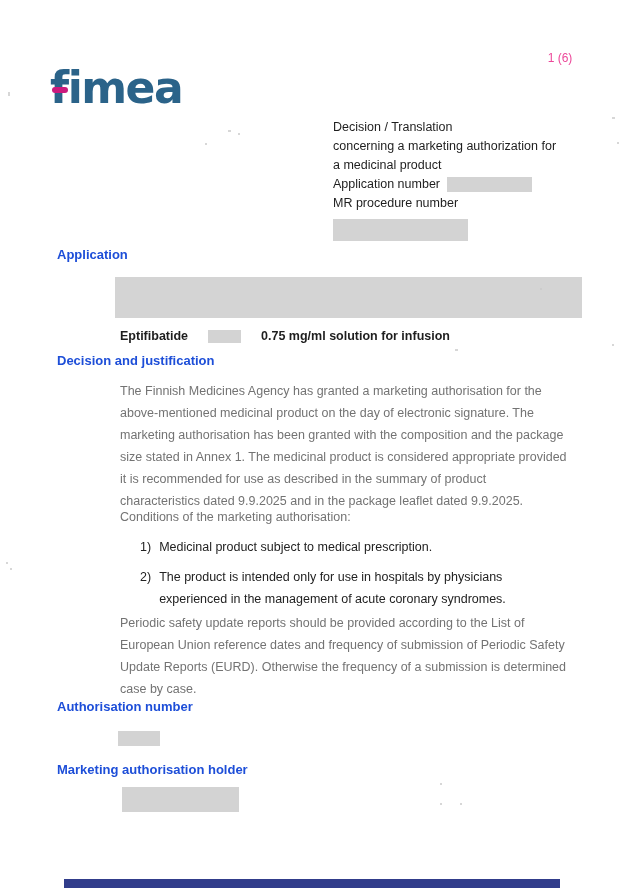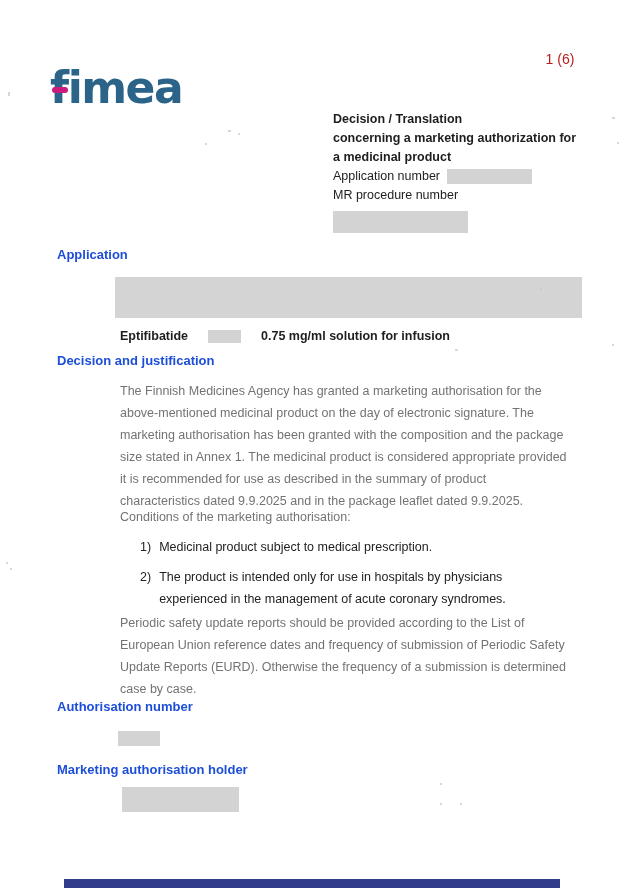--- a/index.html
+++ b/index.html
@@ -5,35 +5,35 @@
   html,body{margin:0;padding:0;background:#ffffff;}
   .page{
     position:relative;
     width:626px;height:888px;
     background:#ffffff;
     font-family:"Liberation Sans",sans-serif;
     color:#1e1e1e;
     overflow:hidden;
   }
   .abs{position:absolute;}
-  .page-number{left:530px;top:51px;width:60px;text-align:center;font-size:14px;color:#b91c1c;}
+  .page-number{left:530px;top:51px;width:60px;text-align:center;font-size:12px;color:#ec4899;}
   
   .logo{left:50px;top:66px;width:140px;height:60px;}
   .logo-text{
     font-family:"DejaVu Sans",sans-serif;
     font-size:44px;font-weight:bold;letter-spacing:-1.5px;
     color:#2b6389;line-height:1;
   }
   .logo-accent{
     position:absolute;left:2px;top:21px;width:16px;height:6px;
     background:#cb1a7d;border-radius:3px;
   }
   
   .header-block{left:333px;top:110px;width:260px;font-size:12.5px;line-height:19px;}
-  .header-title{font-weight:bold;white-space:pre-line;}
+  .header-title{font-weight:normal;white-space:pre-line;margin-top:8px;}
   .header-line{display:flex;align-items:center;gap:7px;}
   .redaction{background:#d3d3d3;display:inline-block;}
   .redact-appnum{width:85px;height:15px;}
   .redact-mrnum{width:135px;height:22px;margin-top:6px;}
   
   .heading{left:57px;font-size:13px;font-weight:bold;color:#1d4ed8;}
   
   .body-text{left:120px;width:462px;font-size:12.5px;line-height:22px;white-space:pre-line;color:#737373;}
   .big-redaction{left:115px;top:277px;width:467px;height:41px;background:#d4d4d4;}
   .product-line{left:120px;top:329px;display:flex;align-items:center;gap:20px;font-size:12.5px;font-weight:bold;}

